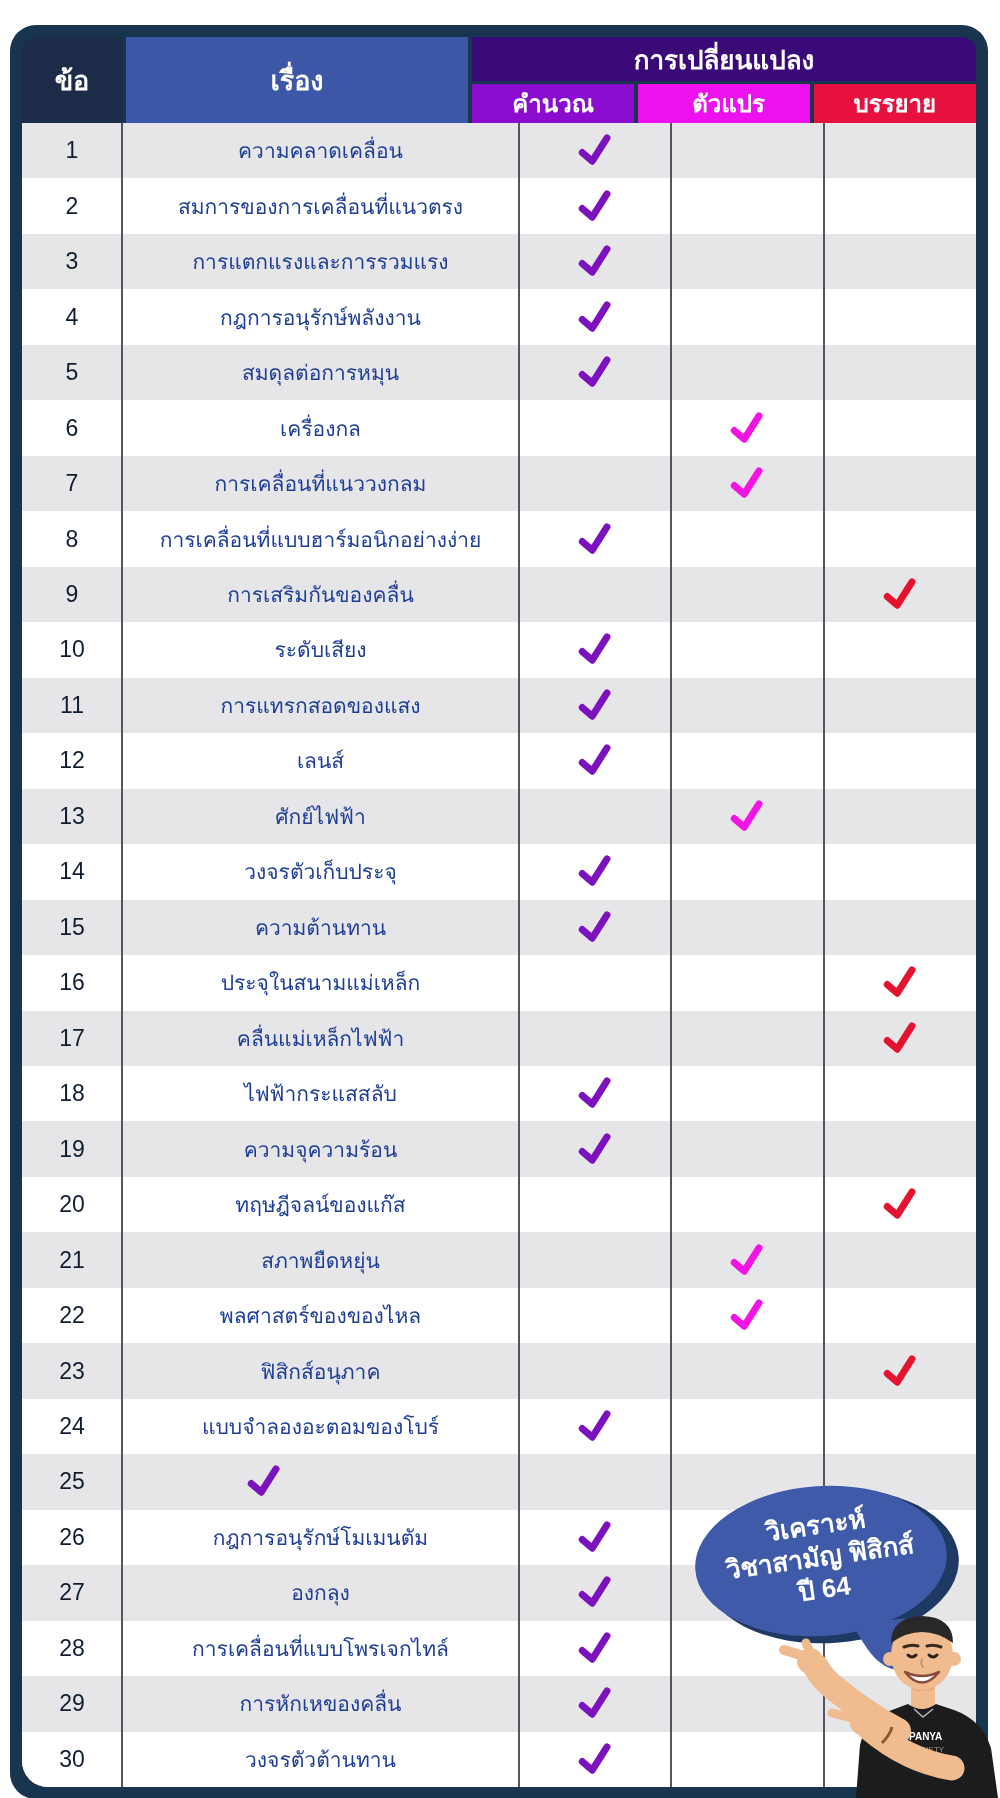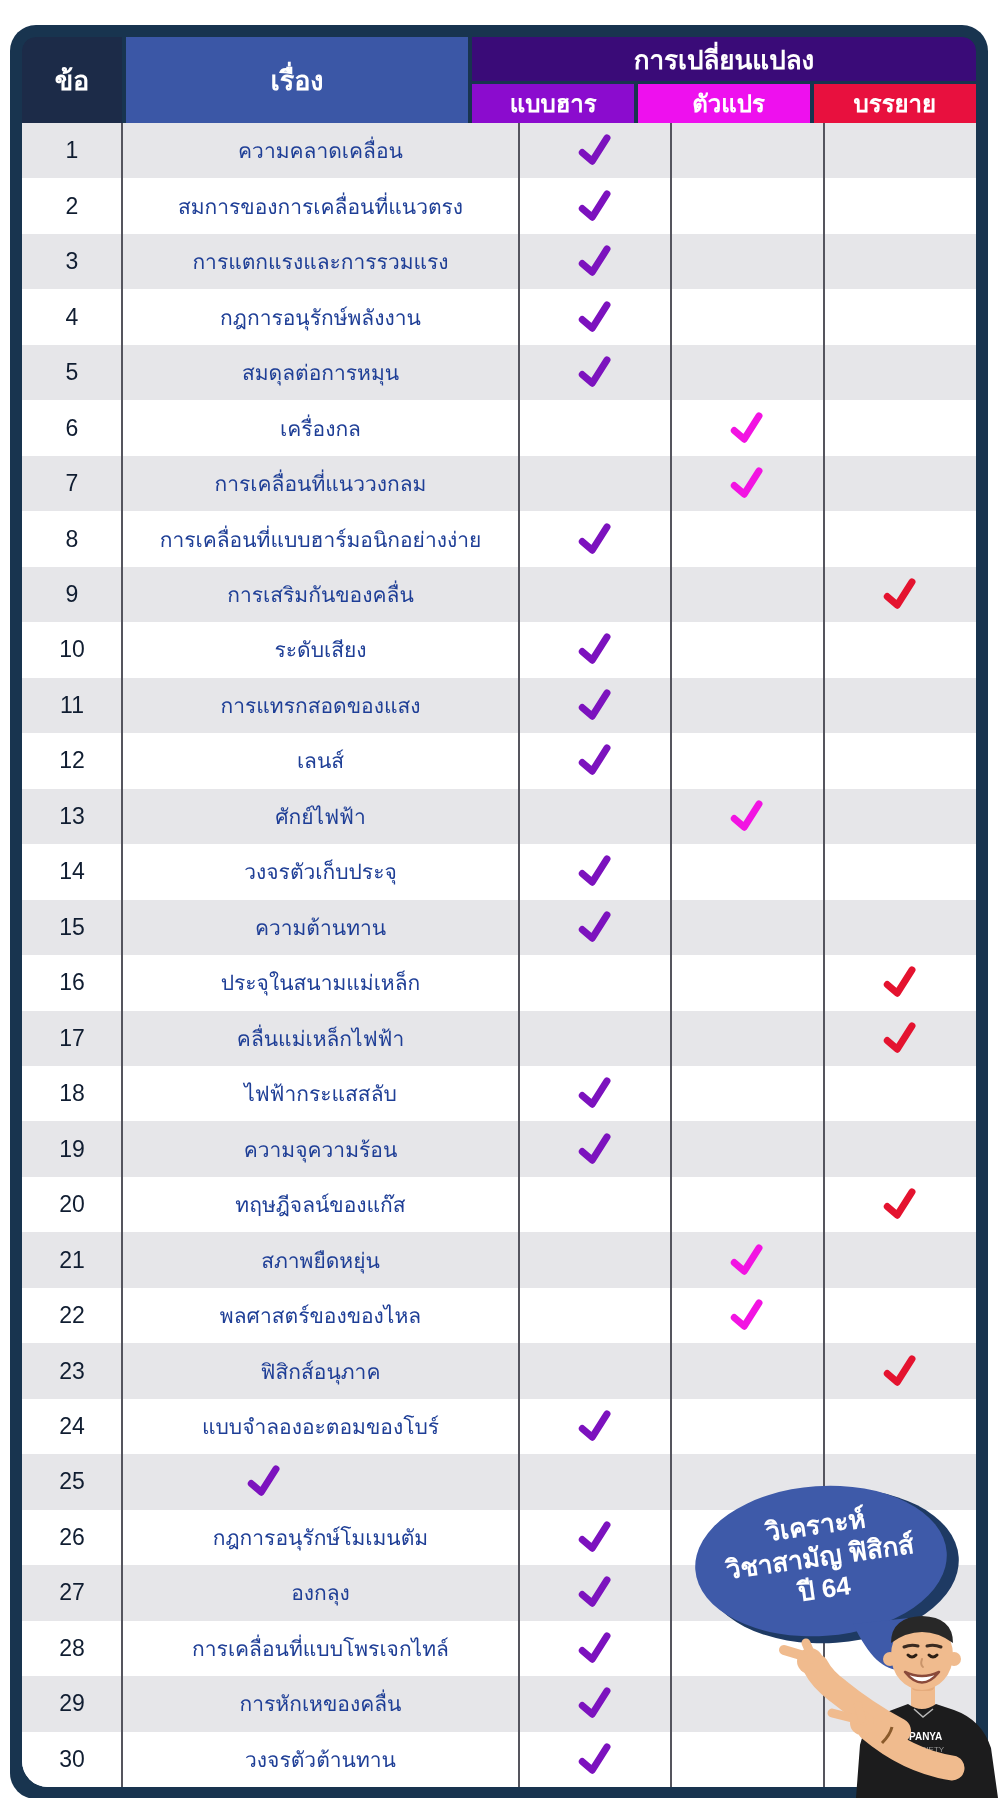--- a/index.html
+++ b/index.html
@@ -77,21 +77,21 @@
 
 <div class="frame">
   <div class="inner">
 
     <div class="thead">
       <div class="h-no">ข้อ</div>
       <div class="h-topic">เรื่อง</div>
       <div class="h-group">
         <div class="h-group-top">การเปลี่ยนแปลง</div>
         <div class="h-subrow">
-          <div class="h-sub calc">แบบฮาร</div>
+          <div class="h-sub calc">คำนวณ</div>
           <div class="h-sub var">ตัวแปร</div>
           <div class="h-sub desc">บรรยาย</div>
         </div>
       </div>
     </div>
 
     <div class="tbody">
 
       <div class="row alt">
           <div class="cell cell-no">1</div>

